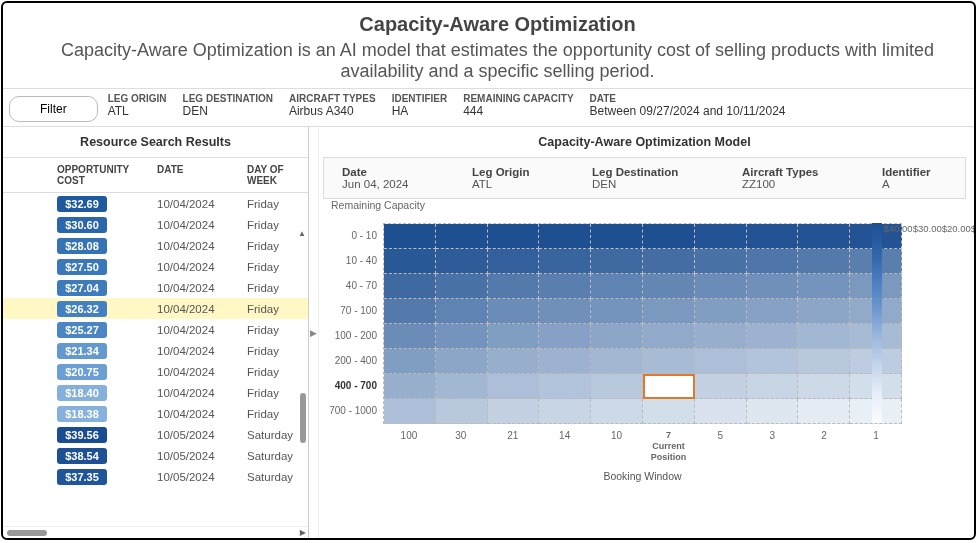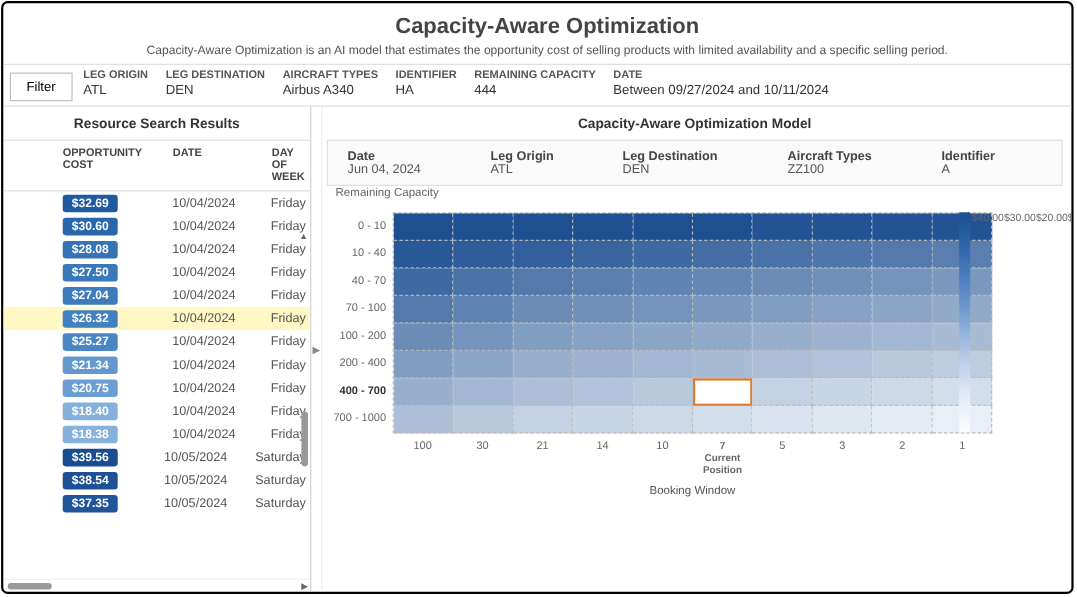--- a/index.html
+++ b/index.html
@@ -1,27 +1,27 @@
 <!DOCTYPE html>
 <html><head>
 <meta charset="utf-8">
 <style>
 * { box-sizing: border-box; margin: 0; padding: 0; }
 body { font-family: -apple-system, BlinkMacSystemFont, "Segoe UI", Arial, sans-serif; background: #fff; color: #333; width: 979px; height: 543px; overflow: hidden; position: relative; }
 .frame { width: 975px; height: 539px; border: 2px solid #000; border-radius: 6px; margin: 1px; overflow: hidden; display: flex; flex-direction: column; }
 .header { text-align: center; padding: 10px 20px 6px; margin-left: 18px; }
 .title { font-size: 20px; font-weight: 700; color: #444; }
-.subtitle { font-size: 11px; color: #555; margin-top: 4px; }
+.subtitle { font-size: 18px; color: #555; margin-top: 4px; }
 .filter-bar { display: flex; align-items: flex-start; border-top: 1px solid #ddd; border-bottom: 1px solid #ddd; padding: 4px 6px; gap: 10px; }
-.filter-btn { border: 1px solid #bbb; background: #fff; font-size: 12px; padding: 5px 14px; border-radius: 0; cursor: pointer; margin-top: 3px; }
+.filter-btn { border: 1px solid #bbb; background: #fff; font-size: 12px; padding: 5px 30px; border-radius: 10px; cursor: pointer; margin-top: 3px; }
 .filter-group { display: flex; flex-direction: column; font-size: 11px; }
 .filter-label { font-size: 10px; font-weight: 700; color: #555; }
 .filter-value { font-size: 12px; color: #333; }
 .main { display: flex; flex: 1; overflow: hidden; }
-.left-panel { width: 280px; border-right: 1px solid #ccc; display: flex; flex-direction: column; position: relative; }
+.left-panel { width: 306px; border-right: 1px solid #ccc; display: flex; flex-direction: column; position: relative; }
 .left-title { text-align: center; font-size: 12.5px; font-weight: 700; padding: 8px 0; color: #333; }
 .tbl-head { display: flex; font-size: 10px; font-weight: 700; color: #444; border-top: 1px solid #ddd; border-bottom: 1px solid #ddd; padding: 6px 4px 6px 10px; }
 .col-cost { width: 100px; margin-left: 44px; }
 .col-date { width: 90px; }
 .col-dow { flex: 1; }
 .tbl-body { flex: 1; overflow-y: auto; position: relative; }
 .tbl-row { display: flex; align-items: center; padding: 2.5px 4px 2.5px 10px; font-size: 11.5px; color: #555; }
 .tbl-row.highlight { background: #fff8c5; }
 .cost-chip { display: inline-block; color: #fff; border-radius: 3px; font-size: 11px; font-weight: 600; padding: 2px 8px; min-width: 50px; text-align: center; }
 .scroll-ind { position: absolute; right: 2px; top: 200px; width: 6px; height: 50px; background: #999; border-radius: 3px; }

